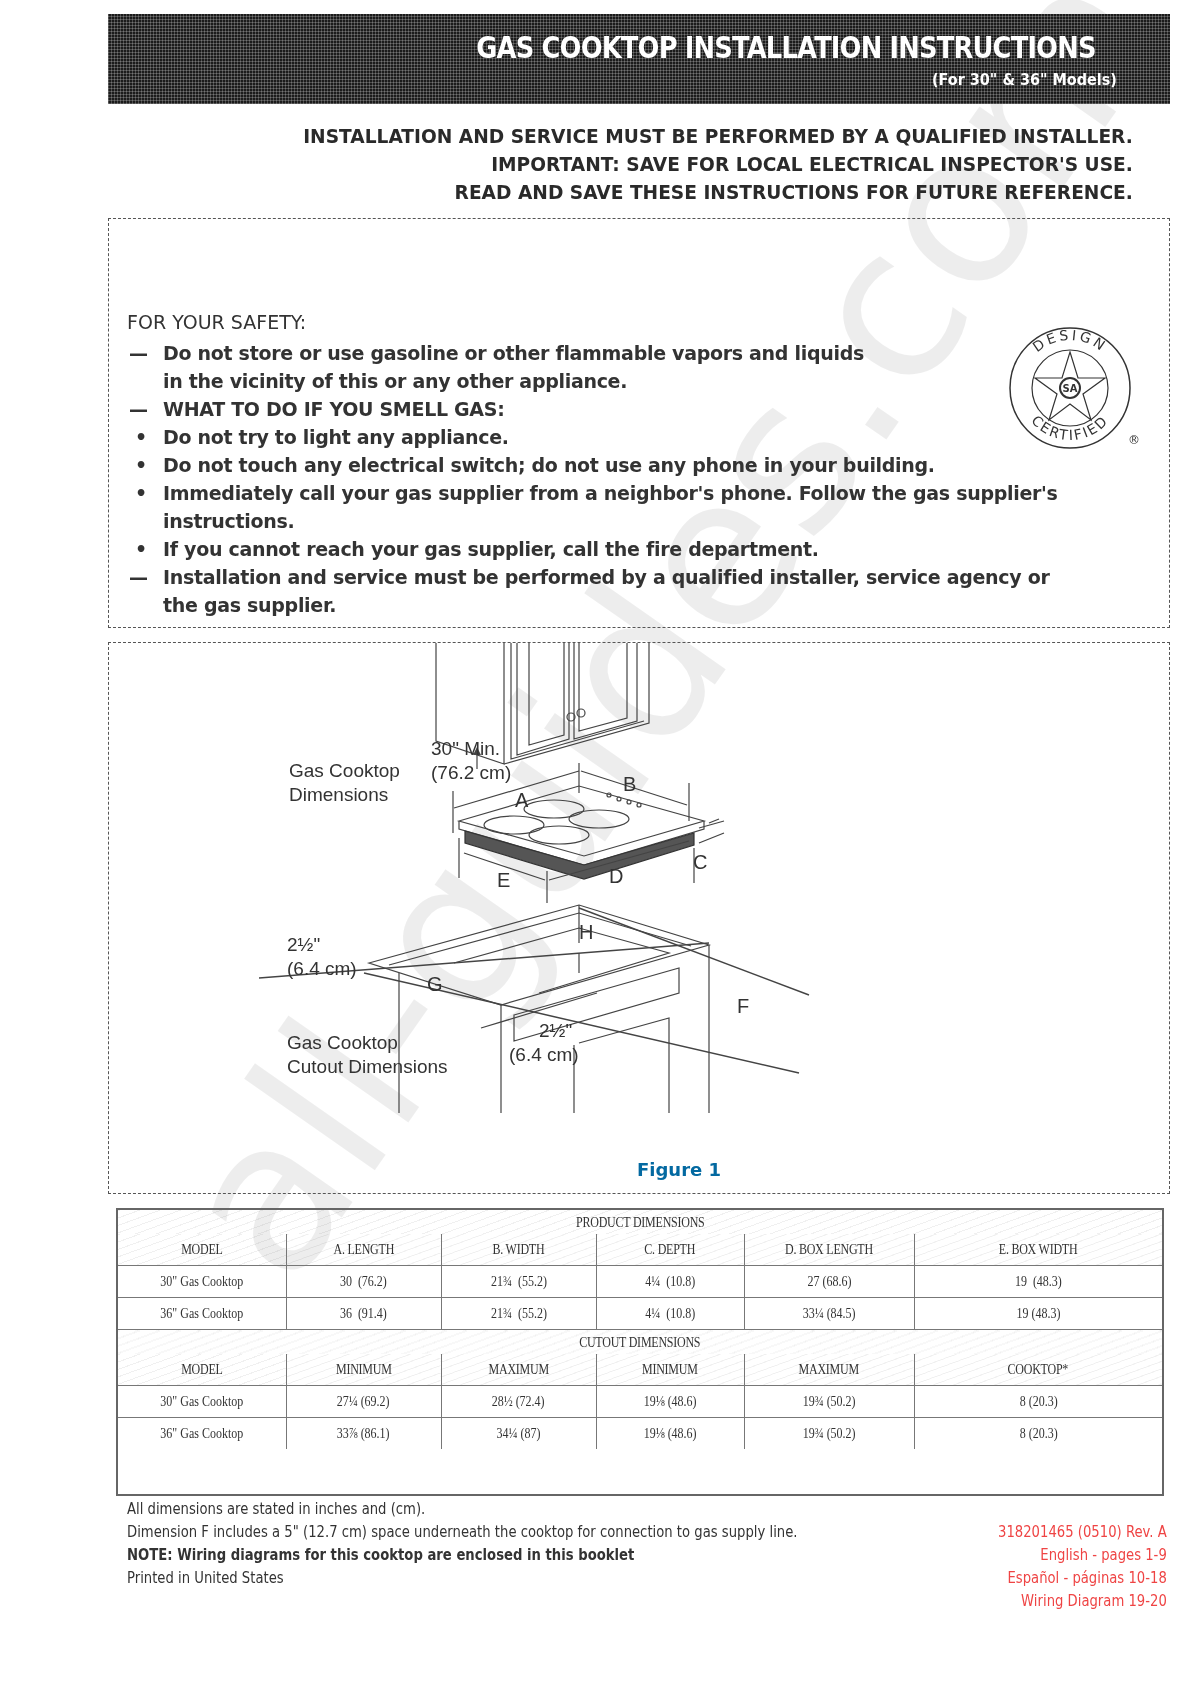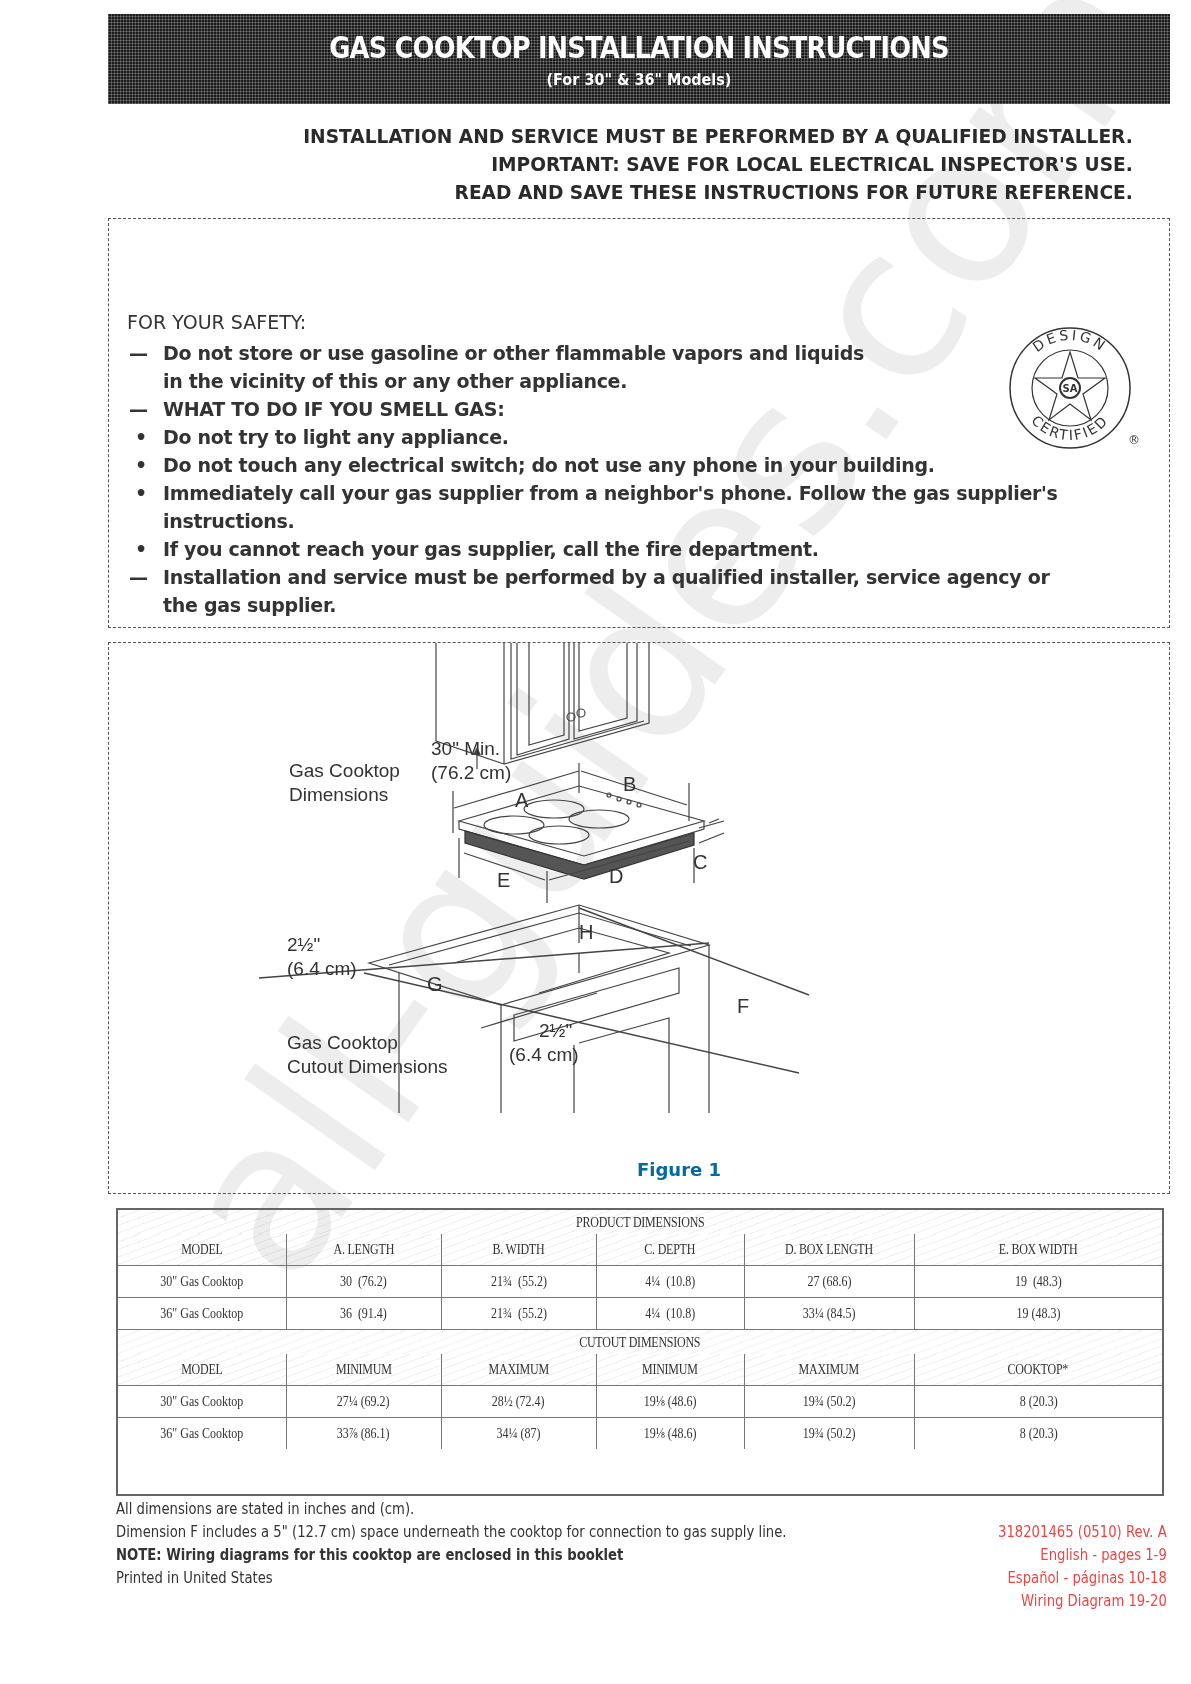--- a/index.html
+++ b/index.html
@@ -5,21 +5,21 @@
   html, body { margin:0; padding:0; background:#fff; }
   body { width:1191px; height:1684px; position:relative; overflow:hidden;
          font-family:"DejaVu Sans Condensed","DejaVu Sans", sans-serif; color:#222; }
 
   
   .banner { position:absolute; left:108px; top:14px; width:1062px; height:90px;
     background-color:#1b1b1b;
     background-image:
       repeating-linear-gradient(0deg, rgba(255,255,255,0.22) 0 1px, transparent 1px 3px),
       repeating-linear-gradient(90deg, rgba(255,255,255,0.22) 0 1px, transparent 1px 3px);
-    text-align:center; color:#fff; }
+    text-align:right; color:#fff; }
   .banner .t1 { font-family:"DejaVu Sans", sans-serif; font-size:30px; font-weight:bold; letter-spacing:-1px;
     transform:scaleX(0.86); margin-top:16px; line-height:36px; text-shadow:0 0 1px #000; }
   .banner .t2 { font-family:"DejaVu Sans", sans-serif; font-size:16px; font-weight:bold; margin-top:4px;
     transform:scaleX(0.9); }
 
   .intro { position:absolute; left:108px; top:122px; width:1062px; text-align:right;
     font-family:"DejaVu Sans", sans-serif; font-size:20px; font-weight:bold; line-height:28px; color:#2a2a2a; }
   .intro div { transform:scaleX(0.93); }
 
   
@@ -53,21 +53,21 @@
   table { border-collapse:collapse; width:100%; font-family:Liberation Serif, serif; color:#333; }
   td { text-align:center; font-size:15px; height:31px; padding:0; }
   td.hdr { font-size:15px; letter-spacing:-0.3px;
     background-image: repeating-linear-gradient(160deg, rgba(0,0,0,0.06) 0 1px, transparent 1px 7px); }
   td .cond { display:inline-block; transform:scaleX(0.8); }
   td.val { border-top:1px solid #777; }
   .vline { border-left:1px solid #777; }
   tr.title td { height:24px; }
 
   
-  .foot { position:absolute; left:116px; top:1498px; font-family:"DejaVu Sans", sans-serif; font-size:15px;
+  .foot { position:absolute; left:127px; top:1498px; font-family:"DejaVu Sans", sans-serif; font-size:15px;
     color:#333; line-height:23px; }
   .foot div { transform-origin:left; transform:scaleX(0.88); white-space:nowrap; }
   .foot .b { font-weight:bold; }
   .footr { position:absolute; right:24px; top:1521px; text-align:right; font-family:"DejaVu Sans", sans-serif;
     font-size:15px; color:#ef4444; line-height:23px; }
   .footr div { transform-origin:right; transform:scaleX(0.88); white-space:nowrap; }
 
   .watermark { position:absolute; left:130px; top:420px; font-family:"DejaVu Sans", sans-serif; font-size:210px;
     color:rgba(0,0,0,0.07); transform:rotate(-55deg); transform-origin:left top; white-space:nowrap;
     pointer-events:none; top:1180px; }

